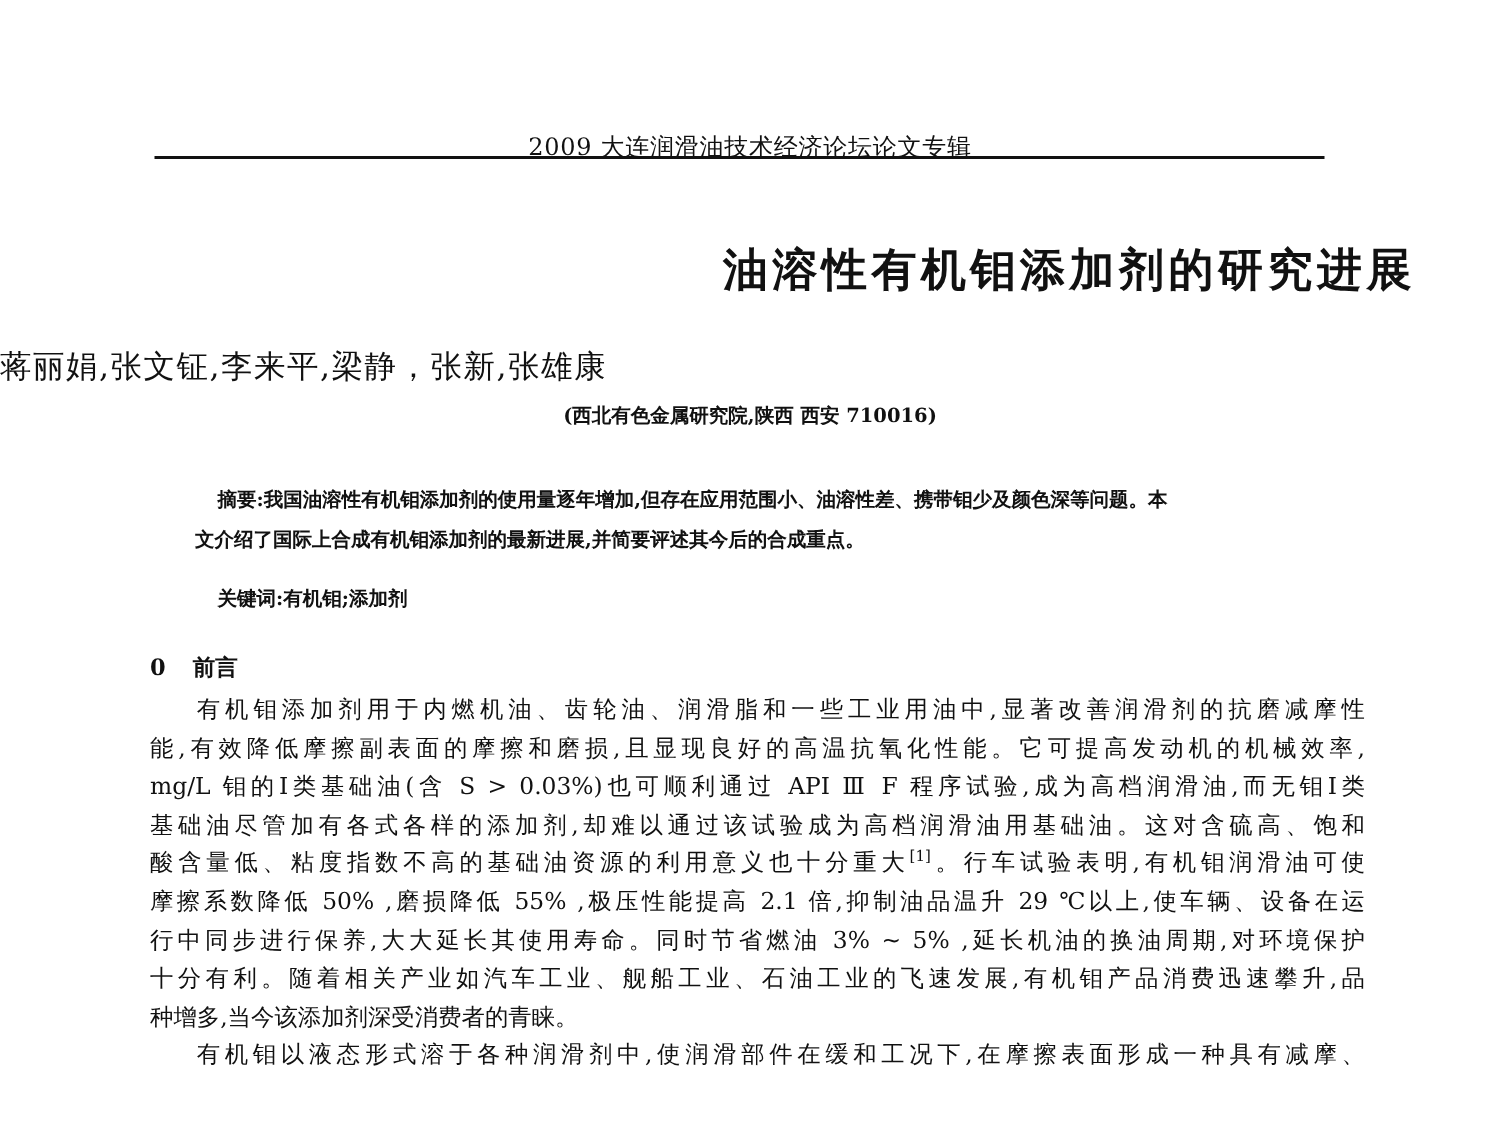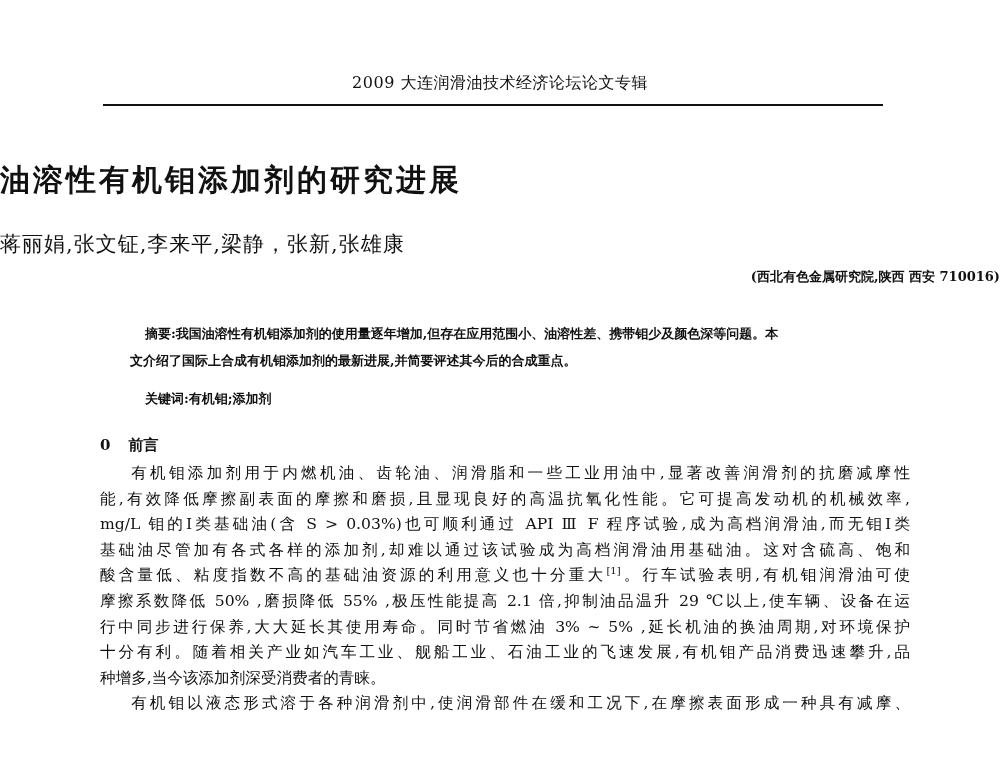--- a/index.html
+++ b/index.html
@@ -2,38 +2,38 @@
 <html><head>
 <meta charset="utf-8">
 <style>
   html, body { margin: 0; padding: 0; background: #ffffff; }
   body {
     width: 1000px; height: 760px; overflow: hidden; position: relative;
     font-family: "DejaVu Serif", "Liberation Serif", serif;
     color: #111;
   }
   .running-header {
-    position: absolute; left: 0; top: 73px; width: 1000px;
+    position: absolute; left: 0; top: 88px; width: 1000px;
     text-align: center; font-size: 16px; letter-spacing: 0.5px; color: #111;
   }
   .header-rule {
     position: absolute; left: 103px; top: 104px; width: 780px; height: 0;
     border-top: 2px solid #111;
   }
   .title {
-    position: absolute; left: 0; top: 160px; width: 944px; text-align: left;
+    position: absolute; left: 0; top: 160px; width: 944px; text-align: right;
     font-family: "DejaVu Sans", "Liberation Sans", sans-serif;
     font-size: 30px; font-weight: bold; letter-spacing: 3px; color: #111;
   }
   .authors {
     position: absolute; left: 0; top: 230px; width: 1000px; text-align: left;
     font-size: 21px; letter-spacing: 1px; color: #111;
   }
   .affiliation {
-    position: absolute; left: 0; top: 268px; width: 1000px; text-align: right;
+    position: absolute; left: 0; top: 268px; width: 1000px; text-align: center;
     font-size: 13px; font-weight: bold; color: #111;
   }
   .abstract {
     position: absolute; left: 130px; top: 320px; width: 770px;
     font-size: 13px; line-height: 27px; color: #111; font-weight: bold;
   }
   .abstract .label, .keywords .label { font-weight: bold; margin-left: 15px; }
   .keywords {
     position: absolute; left: 130px; top: 390px; width: 770px;
     font-size: 13px; font-weight: bold; color: #111;

